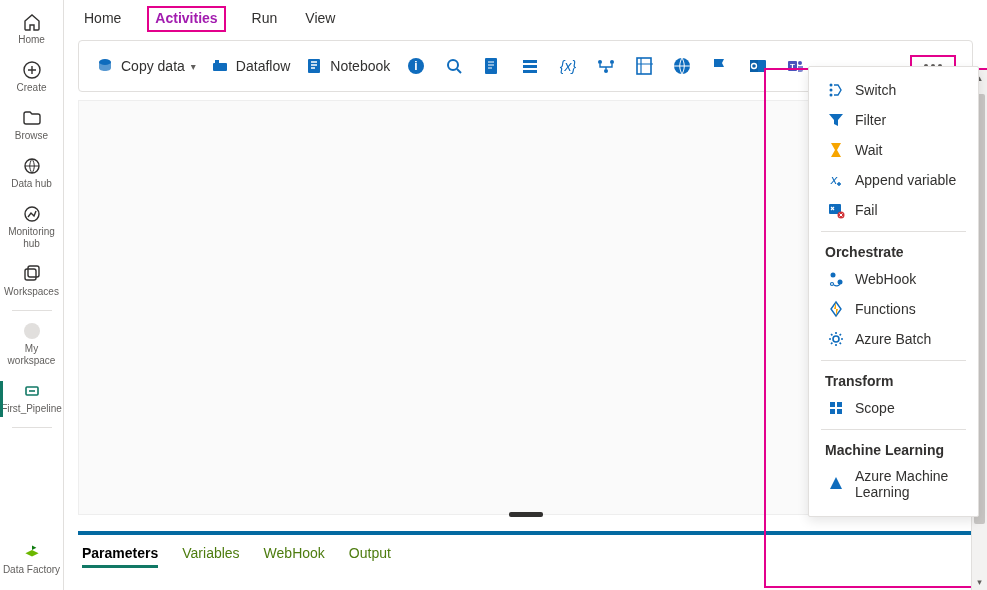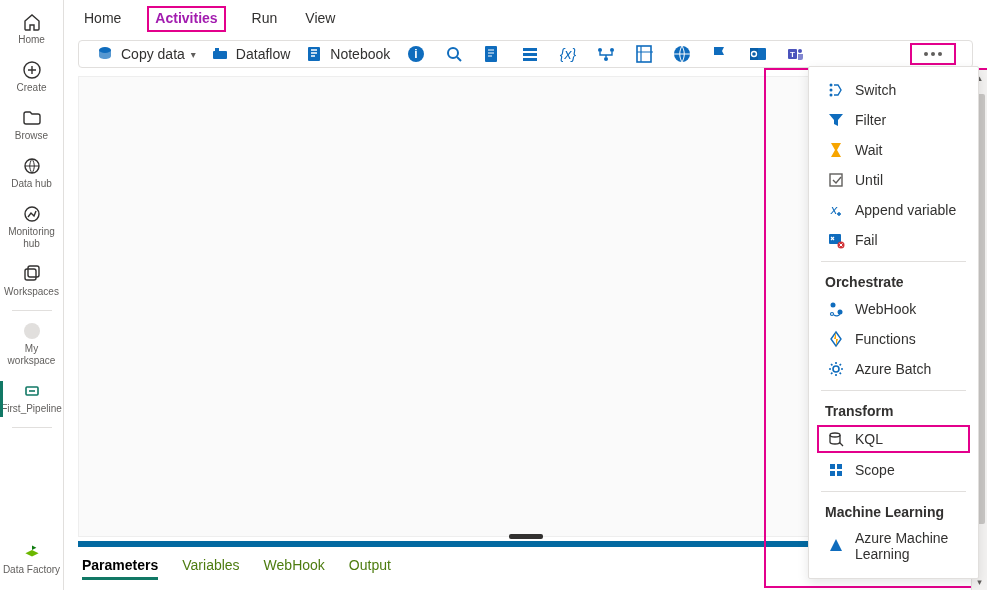--- a/index.html
+++ b/index.html
@@ -56,21 +56,21 @@
     .tab.active { font-weight:600; color:#a21caf; border-bottom:3px solid #0f6cbd; }
     .tab.highlighted { border:2px solid #e3008c; padding:2px 6px 2px; }
     .toolbar {
       display:flex;
       align-items:center;
       gap:14px;
       padding:8px 16px;
       border:1px solid #e1dfdd;
       border-radius:4px;
       margin:8px 14px 0;
-      height:28px;
+      height:52px;
     }
     .toolbtn {
       display:flex;
       align-items:center;
       gap:6px;
       cursor:pointer;
       font-size:14px;
       color:#323130;
     }
     .toolbtn .chev { font-size:10px; color:#605e5c; }
@@ -87,22 +87,22 @@
       margin:8px 14px 0;
       background:#fafafa;
       border:1px solid #eee;
       position:relative;
     }
     .canvas-handle {
       position:absolute; bottom:-3px; left:50%; transform:translateX(-50%);
       width:34px; height:5px; background:#323130; border-radius:2px;
     }
     .bottom-panel {
-      margin:4px 14px;
-      border-top:6px solid #0369a1;
+      margin:16px 14px;
+      border-top:4px solid #0369a1;
       padding-top:10px;
     }
     .bottom-tabs {
       display:flex;
       gap:24px;
       padding:0 4px 6px;
       font-size:14px;
     }
     .btab { padding:0 0 4px; cursor:pointer; color:#4d7c0f; }
     .btab.active { font-weight:600; border-bottom:3px solid #117865; color:#000; }
@@ -434,29 +434,20 @@
       <span>
           <svg width="18" height="18" viewBox="0 0 18 18">
             <path d="M4 2h10l-4 7 4 7H4l4-7-4-7z" fill="#f7a500"></path>
           </svg>
         </span>
       <span>Wait</span>
     </div>
     <div class="dd-item">
       <span>
           <svg width="18" height="18" viewBox="0 0 18 18">
-            <rect x="3" y="3" width="12" height="12" fill="none" stroke="#605e5c" stroke-width="1.4"></rect>
-            <path d="M6 9l3 3 5-6" fill="none" stroke="#605e5c" stroke-width="1.4"></path>
-          </svg>
-        </span>
-      <span>Until</span>
-    </div>
-    <div class="dd-item">
-      <span>
-          <svg width="18" height="18" viewBox="0 0 18 18">
             <text x="7" y="13" text-anchor="middle" fill="#0f6cbd" font-size="13" font-style="italic">x</text>
             <path d="M12 11v4M10 13h4" stroke="#0f6cbd" stroke-width="1.4"></path>
           </svg>
         </span>
       <span>Append variable</span>
     </div>
     <div class="dd-item">
       <span>
           <svg width="18" height="18" viewBox="0 0 18 18">
             <rect x="2" y="3" width="12" height="10" rx="1" fill="#0f6cbd"></rect>
@@ -493,30 +484,20 @@
       <span>
           <svg width="18" height="18" viewBox="0 0 18 18">
             <circle cx="9" cy="9" r="3" fill="none" stroke="#0f6cbd" stroke-width="1.6"></circle>
             <path d="M9 2v2M9 14v2M2 9h2M14 9h2M4 4l1.4 1.4M12.6 12.6L14 14M14 4l-1.4 1.4M5.4 12.6L4 14" stroke="#0f6cbd" stroke-width="1.6"></path>
           </svg>
         </span>
       <span>Azure Batch</span>
     </div>
     <div class="dd-sep"></div>
     <div class="dd-heading">Transform</div>
-    <div class="dd-item highlighted">
-      <span>
-          <svg width="18" height="18" viewBox="0 0 18 18">
-            <ellipse cx="8" cy="5" rx="5" ry="2" fill="none" stroke="#323130" stroke-width="1.3"></ellipse>
-            <path d="M3 5v7c0 1.1 2.2 2 5 2s5-.9 5-2V5" fill="none" stroke="#323130" stroke-width="1.3"></path>
-            <path d="M12 12l4 4" stroke="#323130" stroke-width="1.3"></path>
-          </svg>
-        </span>
-      <span>KQL</span>
-    </div>
     <div class="dd-item">
       <span>
           <svg width="18" height="18" viewBox="0 0 18 18">
             <rect x="3" y="3" width="5" height="5" fill="#0f6cbd"></rect>
             <rect x="10" y="3" width="5" height="5" fill="#0f6cbd"></rect>
             <rect x="3" y="10" width="5" height="5" fill="#0f6cbd"></rect>
             <rect x="10" y="10" width="5" height="5" fill="#0f6cbd"></rect>
           </svg>
         </span>
       <span>Scope</span>

